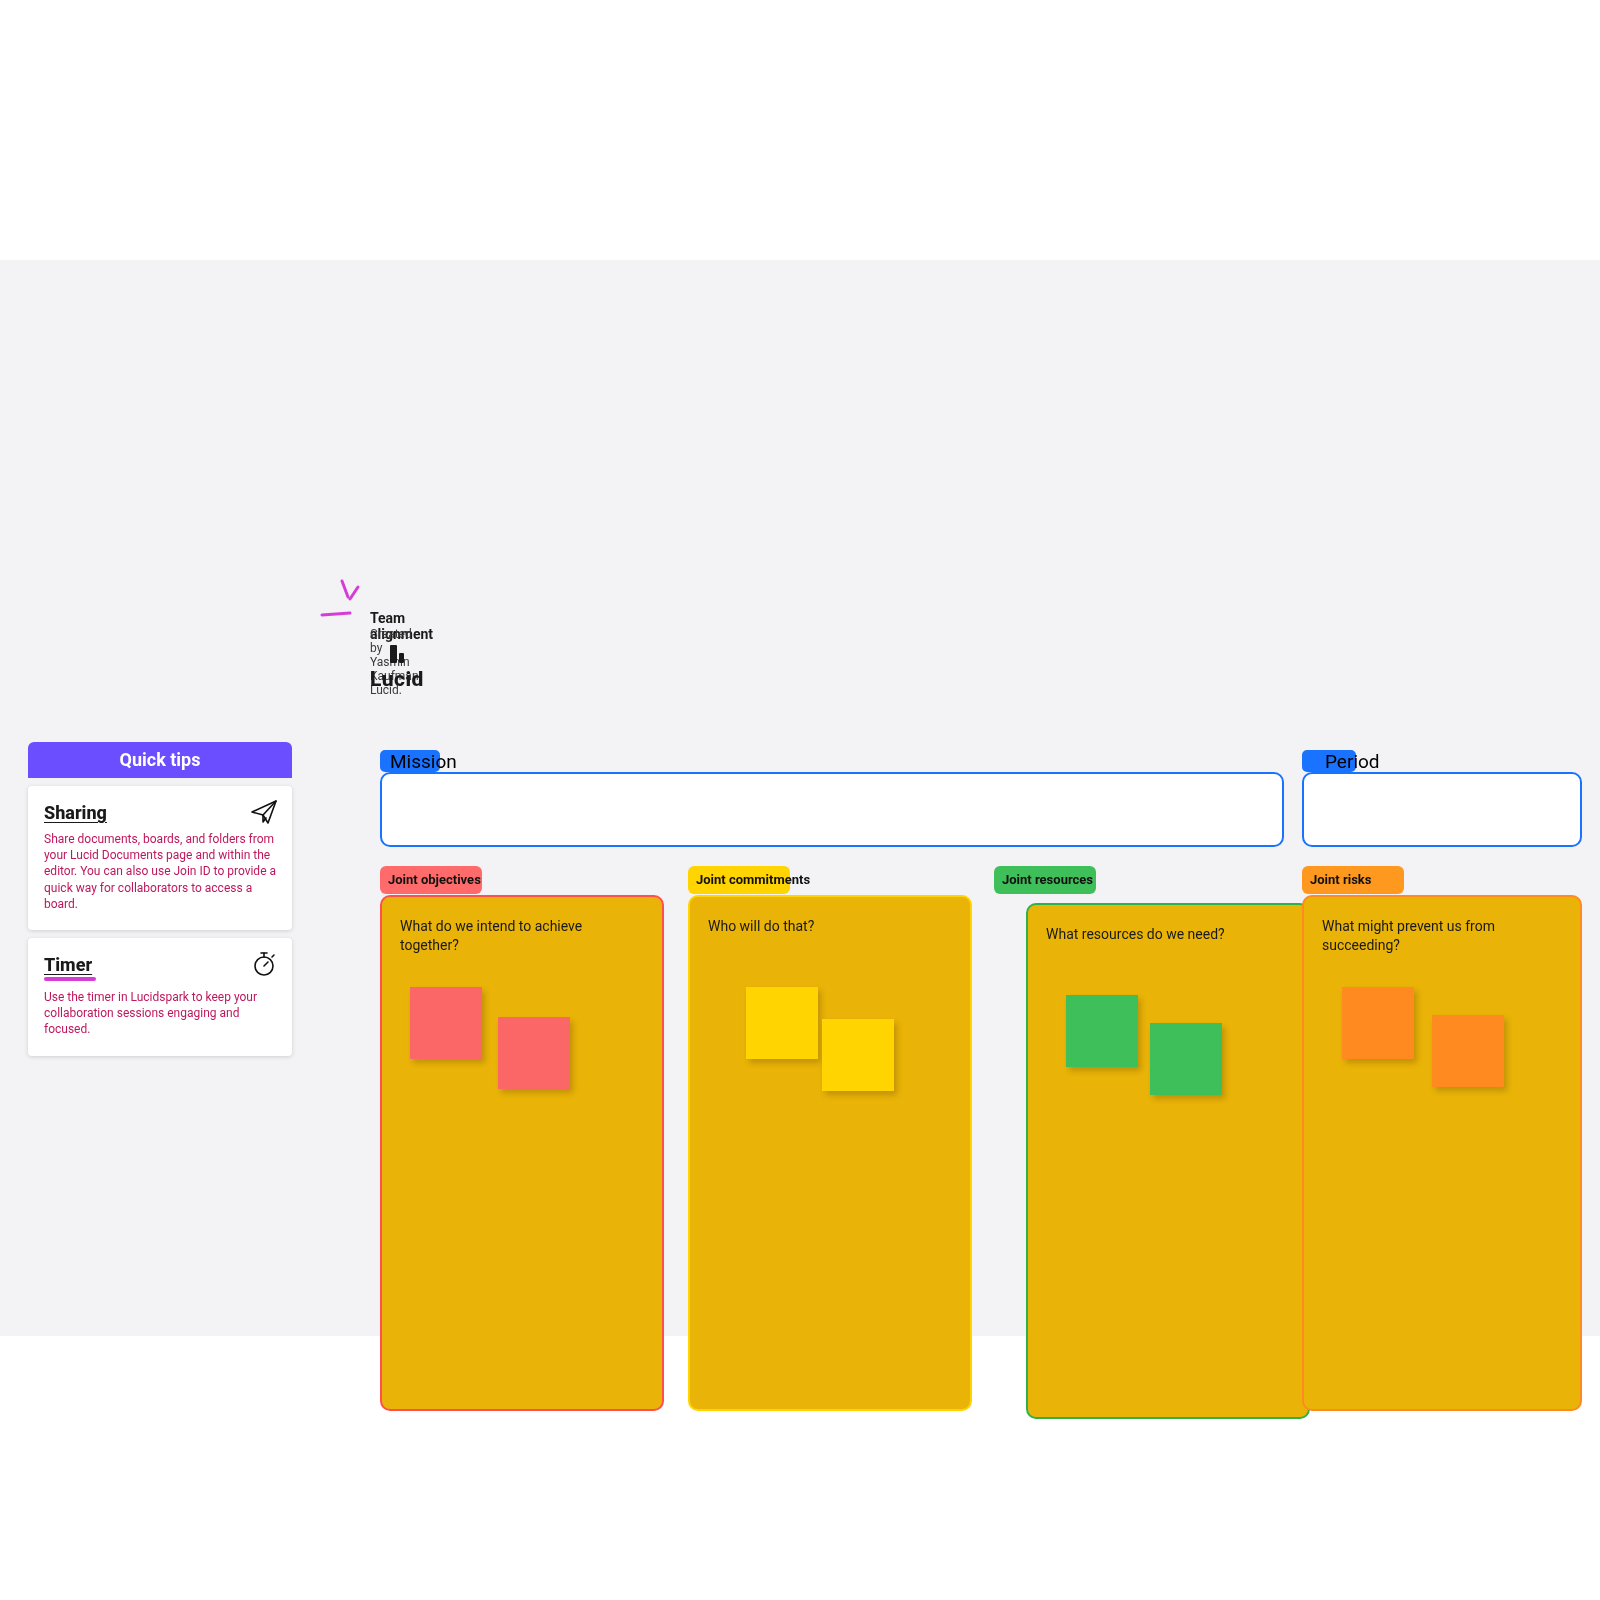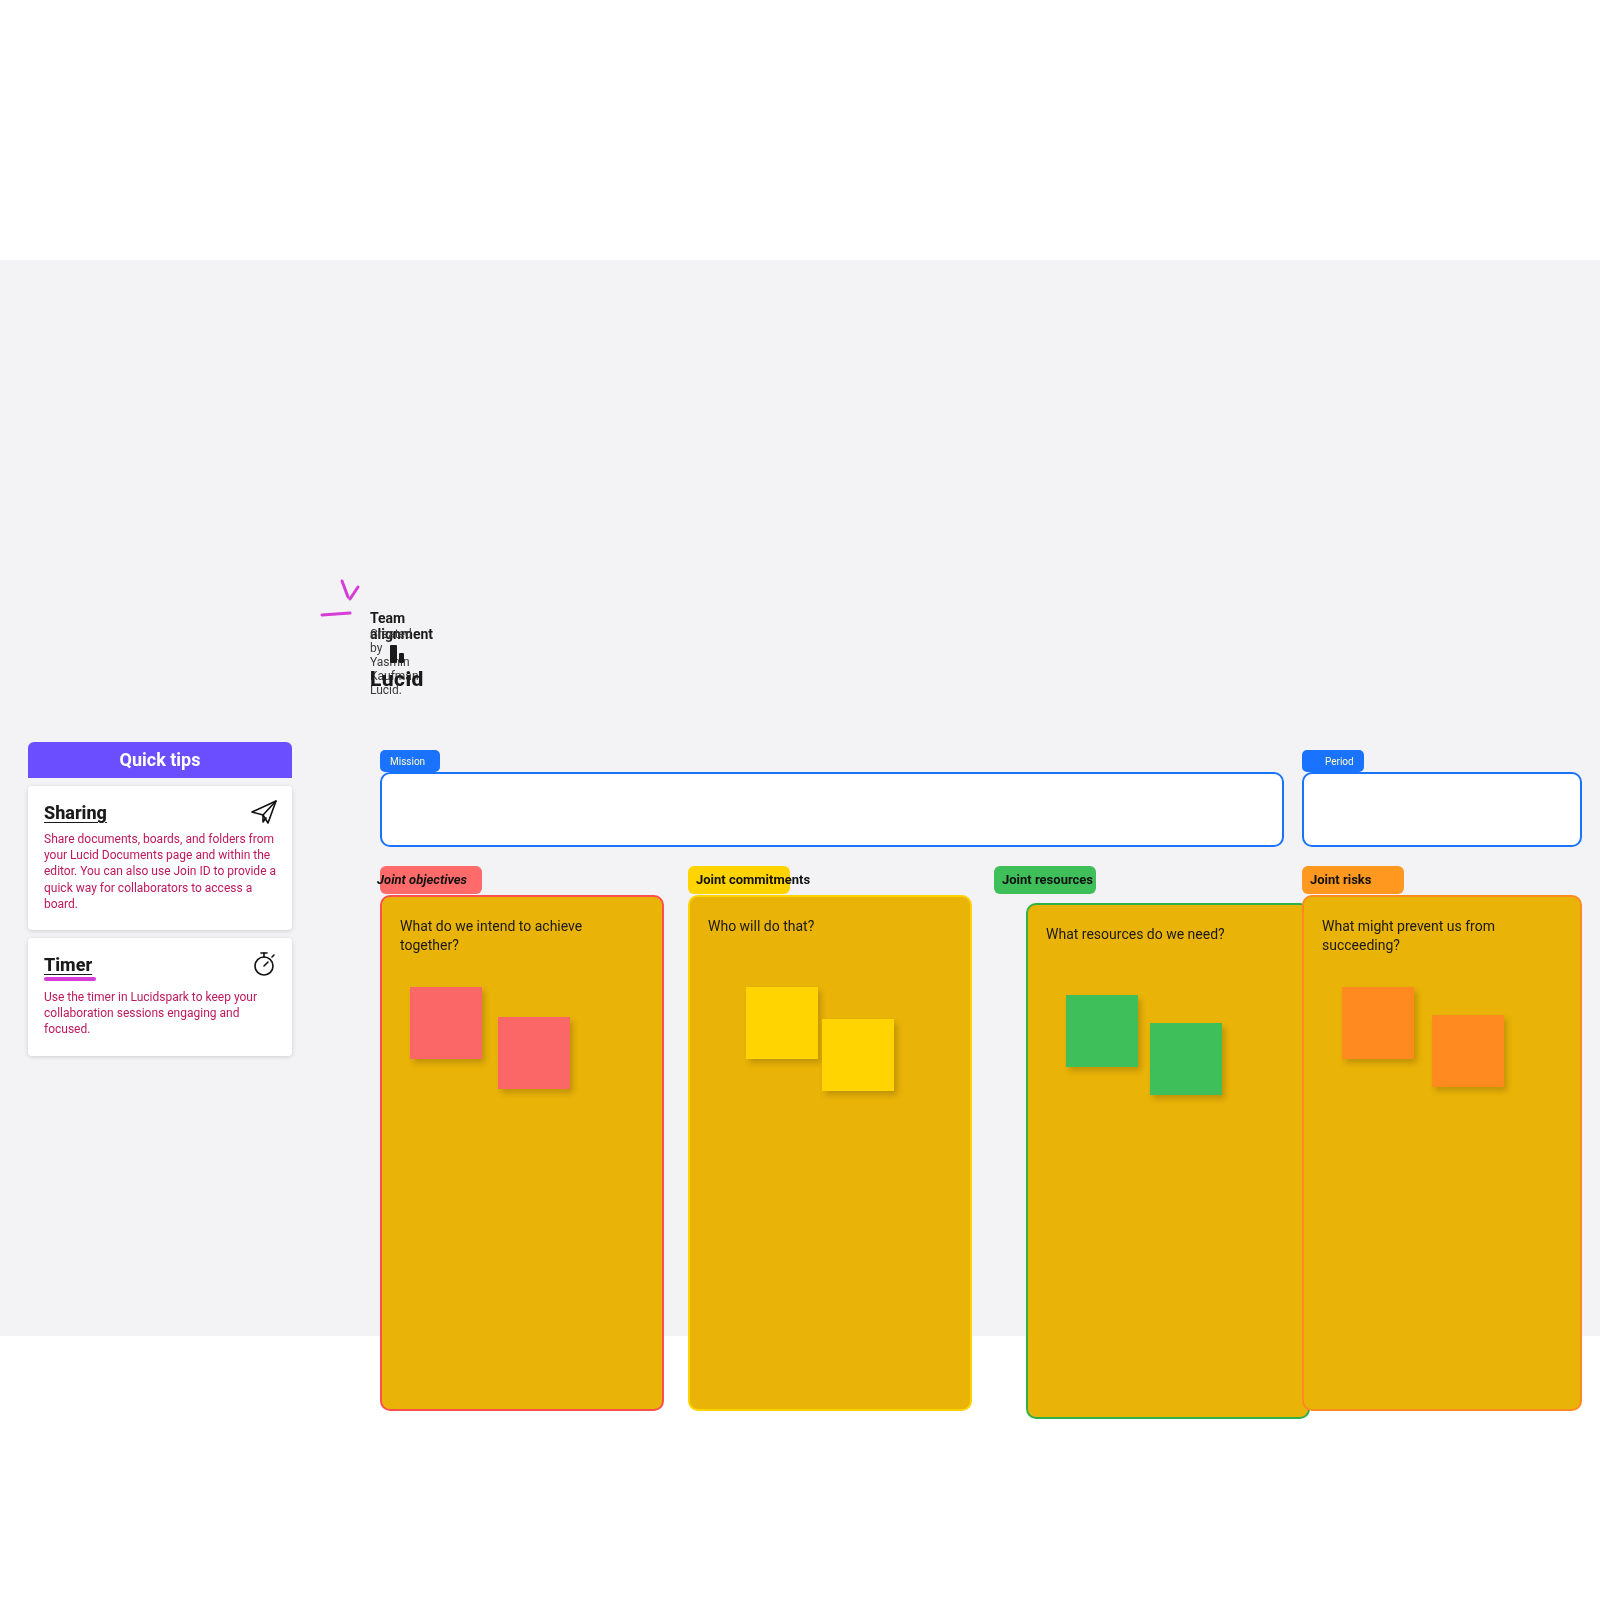--- a/index.html
+++ b/index.html
@@ -130,36 +130,36 @@
     width: 28px; height: 28px;
   }
 
   
   .tag {
     position: absolute;
     height: 22px;
     border: 2px solid #1a73ff;
     border-radius: 5px;
     background: #1a73ff;
-    color: #fef9c3;
-    font-size: 10px;
+    color: #000000;
+    font-size: 19px;
     padding: 1px 8px;
     box-sizing: border-box;
     line-height: 17px;
   }
   .bigbox {
     position: absolute;
     border: 2px solid #1a73ff;
     border-radius: 10px;
     background: #fff;
     box-sizing: border-box;
   }
   .mission-tag { left: 380px; top: 490px; width: 60px; }
   .mission-box { left: 380px; top: 512px; width: 904px; height: 75px; }
-  .period-tag  { left: 1302px; top: 490px; width: 62px; padding-left: 21px; }
+  .period-tag  { left: 1302px; top: 490px; width: 54px; padding-left: 21px; }
   .period-box  { left: 1302px; top: 512px; width: 280px; height: 75px; }
 
   
   .col-tag {
     position: absolute;
     top: 606px;
     width: 102px;
     height: 28px;
     border-radius: 6px;
     box-sizing: border-box;
@@ -195,21 +195,21 @@
   
   .note {
     position: absolute;
     width: 72px; height: 72px;
     box-shadow: 3px 4px 6px rgba(0,0,0,.18);
   }
 
   
   .c1 { left: 380px; border: 2px solid #ff4f4f; }
   .c1-tag { left: 380px; background:#ff6b6b; }
-  .c1-lab { left: 377px; font-style: italic; }
+  .c1-lab { left: 388px; }
   .c1 .n1 { left: 28px; top: 90px; background:#fb6666; }
   .c1 .n2 { left: 116px; top: 120px; background:#fb6666; }
 
   
   .c2 { left: 688px; border: 2px solid #ffd400; }
   .c2-tag { left: 688px; background:#ffd400; }
   .c2-lab { left: 696px; }
   .c2 .n1 { left: 56px; top: 90px; background:#ffd400; }
   .c2 .n2 { left: 132px; top: 122px; background:#ffd400; }
 

